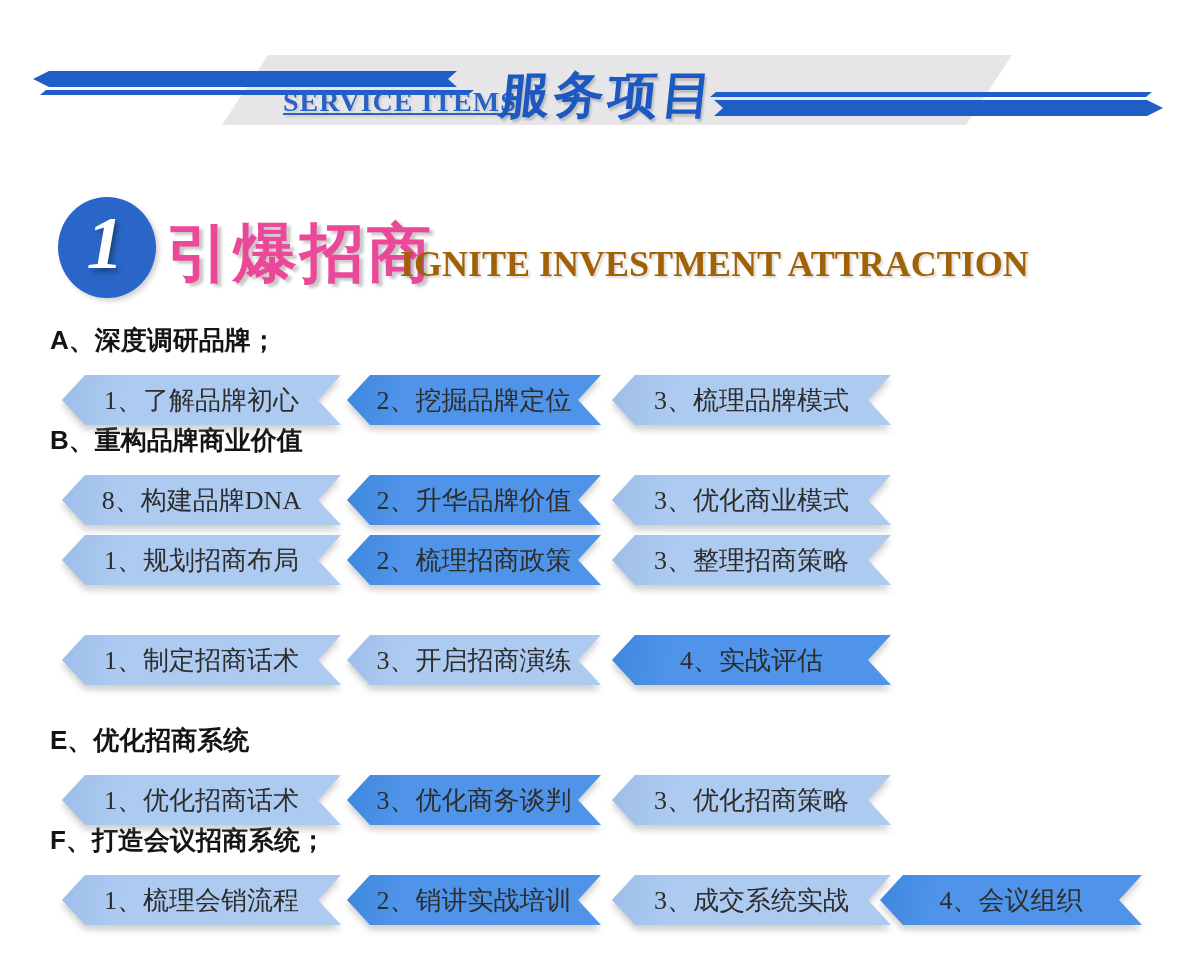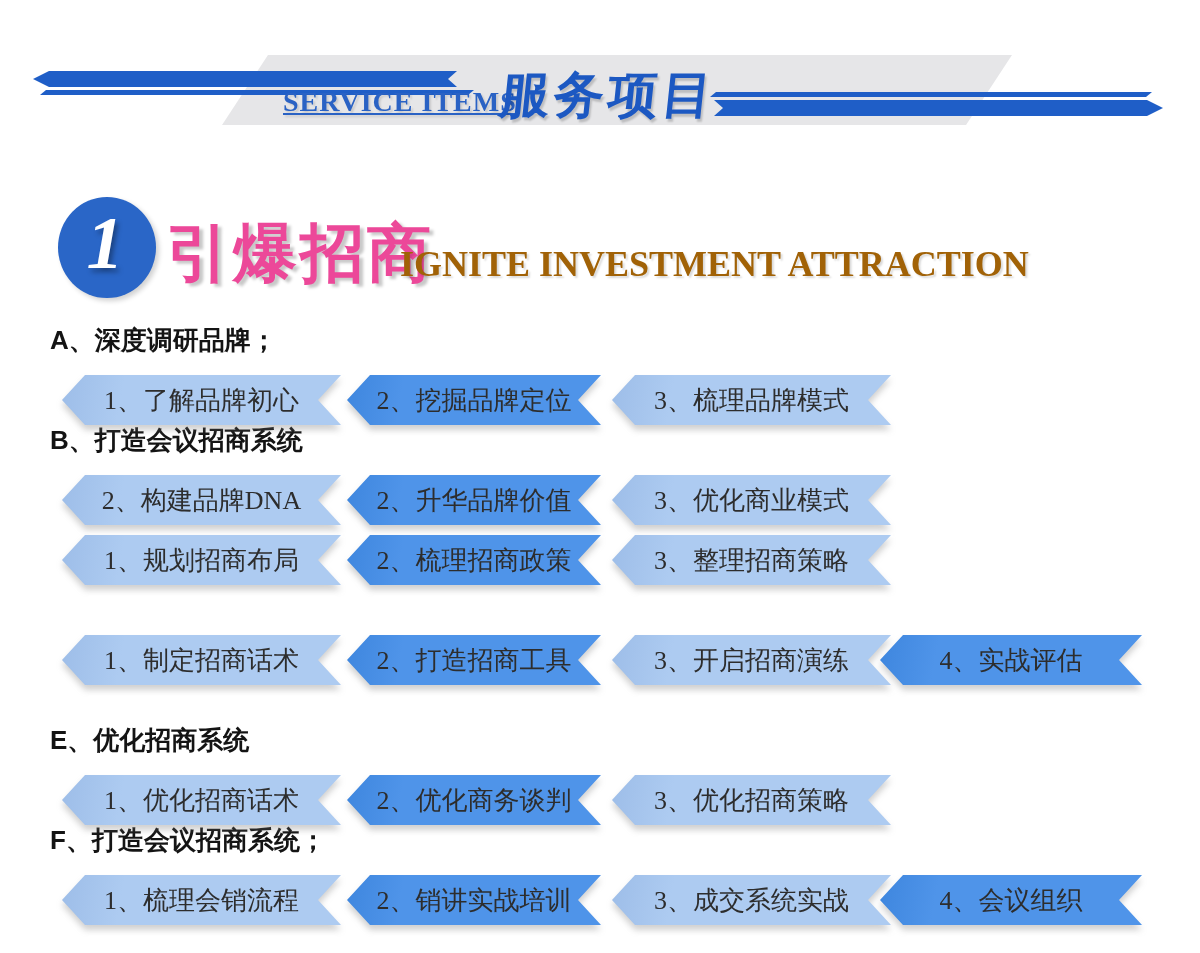--- a/index.html
+++ b/index.html
@@ -123,50 +123,49 @@
     <div class="section">
       <div class="section-label">A、深度调研品牌；</div>
       <div class="step-row">
         <div class="arrow" data-variant="light">1、了解品牌初心</div>
         <div class="arrow" data-variant="dark">2、挖掘品牌定位</div>
         <div class="arrow" data-variant="light">3、梳理品牌模式</div>
       </div>
     </div>
 
     <div class="section">
-      <div class="section-label">B、打造会议招商系统</div>
+      <div class="section-label">B、重构品牌商业价值</div>
       <div class="step-row">
-        <div class="arrow" data-variant="light">2、构建品牌DNA</div>
+        <div class="arrow" data-variant="light">8、构建品牌DNA</div>
         <div class="arrow" data-variant="dark">2、升华品牌价值</div>
         <div class="arrow" data-variant="light">3、优化商业模式</div>
       </div>
     </div>
 
     <div class="section">
       <div class="step-row">
         <div class="arrow" data-variant="light">1、规划招商布局</div>
         <div class="arrow" data-variant="dark">2、梳理招商政策</div>
         <div class="arrow" data-variant="light">3、整理招商策略</div>
       </div>
     </div>
 
     <div class="section">
       <div class="step-row">
         <div class="arrow" data-variant="light">1、制定招商话术</div>
-        <div class="arrow" data-variant="dark">2、打造招商工具</div>
         <div class="arrow" data-variant="light">3、开启招商演练</div>
         <div class="arrow" data-variant="dark">4、实战评估</div>
       </div>
     </div>
 
     <div class="section">
       <div class="section-label">E、优化招商系统</div>
       <div class="step-row">
         <div class="arrow" data-variant="light">1、优化招商话术</div>
-        <div class="arrow" data-variant="dark">2、优化商务谈判</div>
+        <div class="arrow" data-variant="dark">3、优化商务谈判</div>
         <div class="arrow" data-variant="light">3、优化招商策略</div>
       </div>
     </div>
 
     <div class="section">
       <div class="section-label">F、打造会议招商系统；</div>
       <div class="step-row">
         <div class="arrow" data-variant="light">1、梳理会销流程</div>
         <div class="arrow" data-variant="dark">2、销讲实战培训</div>
         <div class="arrow" data-variant="light">3、成交系统实战</div>

